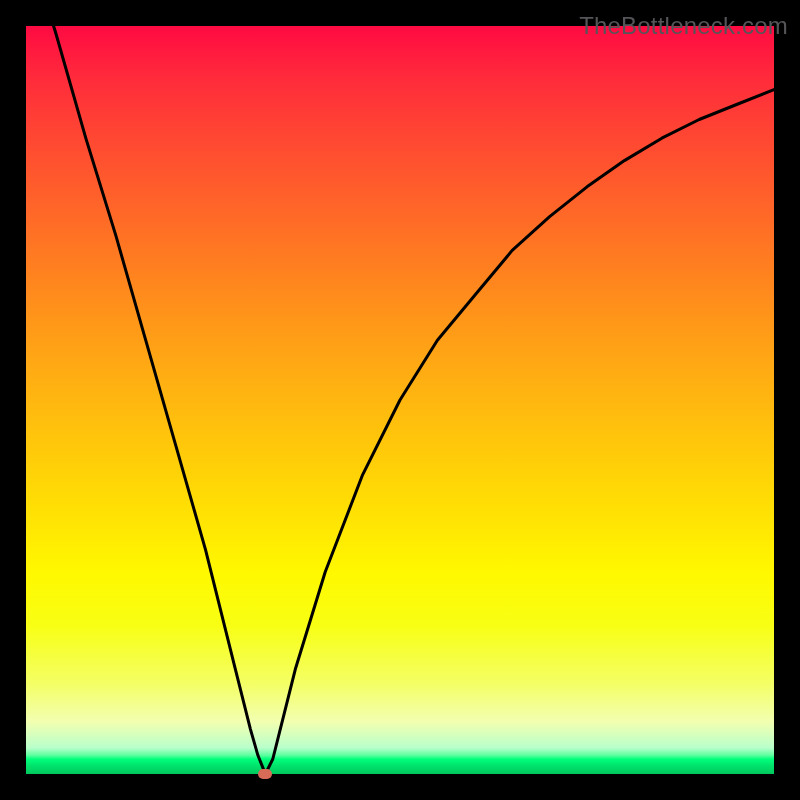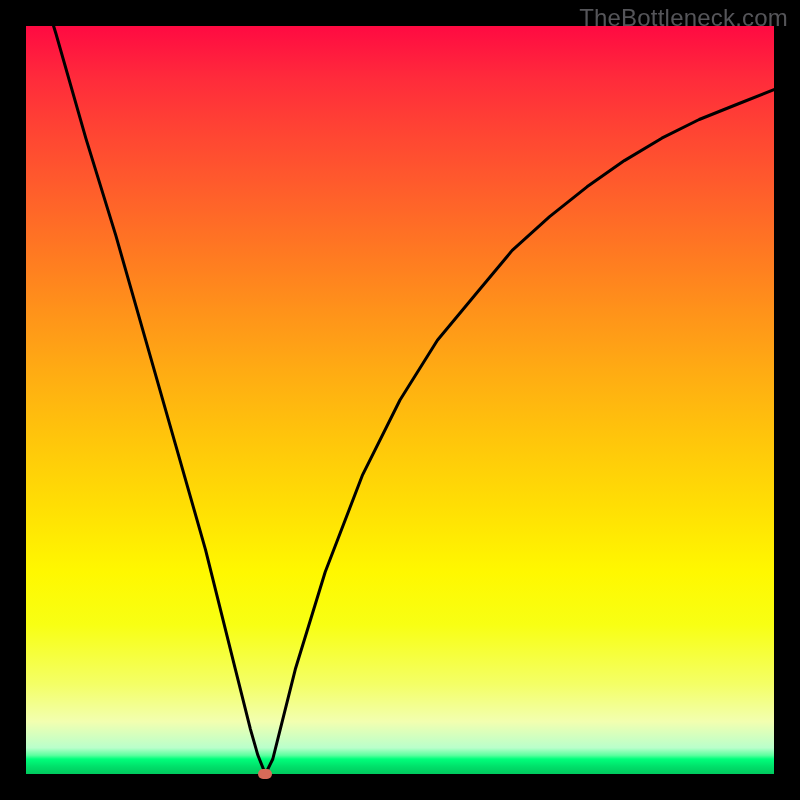--- a/index.html
+++ b/index.html
@@ -32,21 +32,21 @@
       #f2ffb0 93%,
       #b9ffcb 96.5%,
       #5cff9f 97.5%,
       #00ff7b 98%,
       #00e06a 99%,
       #00c95e 100%
     );
   }
   .watermark {
     position: absolute;
-    top: 4px;
+    top: 12px;
     right: 12px;
     color: #555559;
     font-family: Arial, Helvetica, sans-serif;
     font-size: 24px;
     font-weight: 400;
     letter-spacing: 0.2px;
     z-index: 5;
     text-align: center;
   }
   svg.curve {

